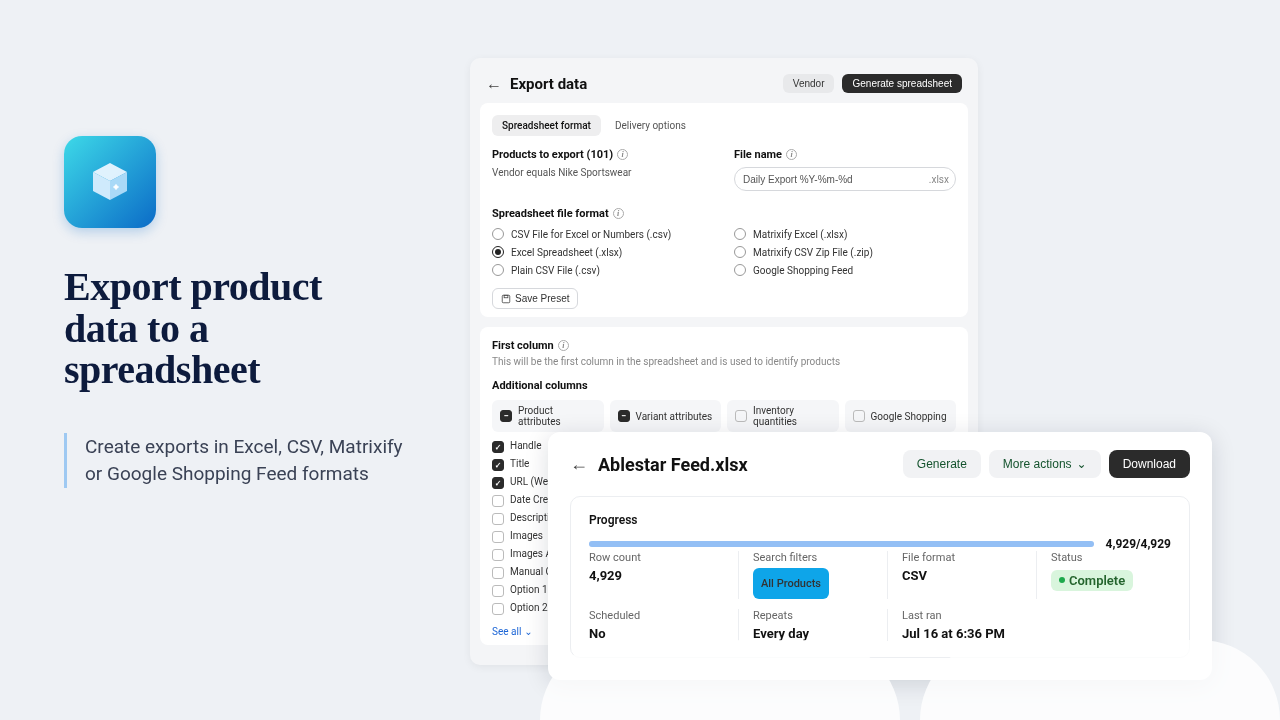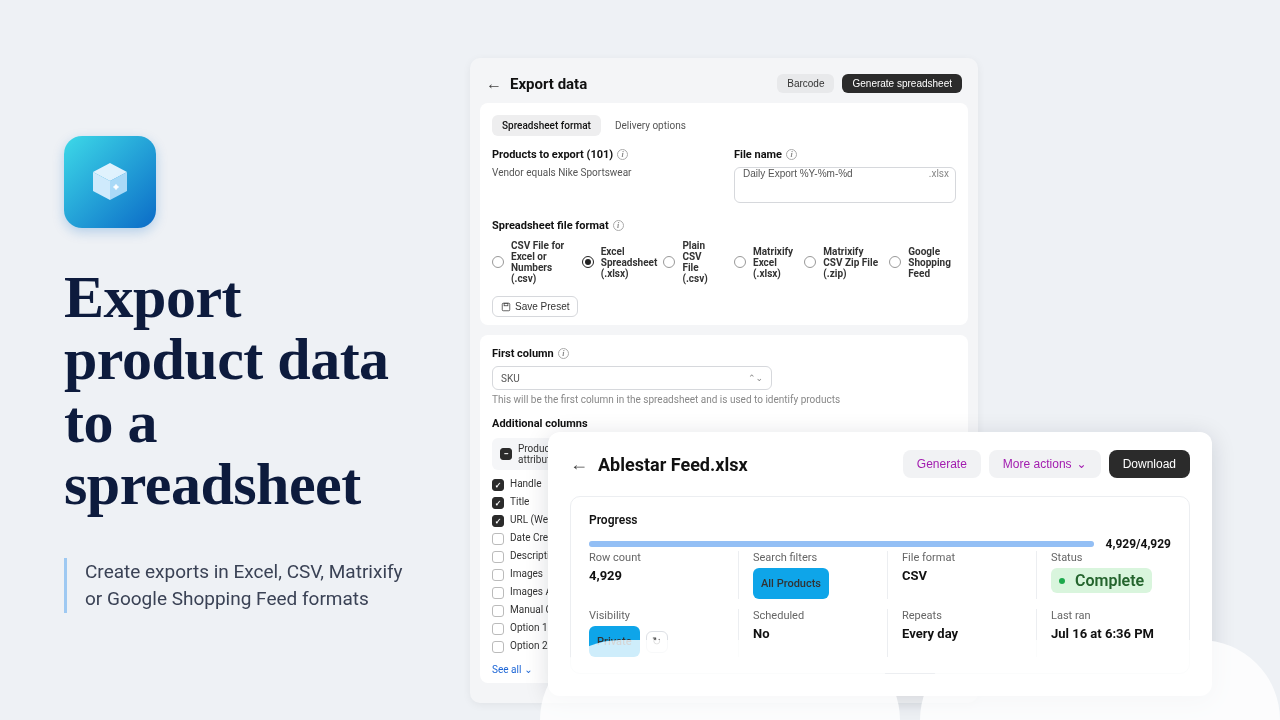--- a/index.html
+++ b/index.html
@@ -19,21 +19,21 @@
   background: linear-gradient(135deg, #3dd9e8, #0b6bc7);
   display:flex; align-items:center; justify-content:center;
   margin-bottom: 38px;
   box-shadow: 0 4px 12px rgba(11,107,199,.25);
 }
 .app-icon svg { width: 50px; height: 50px; }
 .promo h1 {
   font-family: Georgia, "Times New Roman", serif;
   font-weight: 900;
   color: #0d1b3d;
-  font-size: 60px;
+  font-size: 40px;
   line-height: 1.04;
   letter-spacing: -.5px;
 }
 .promo-sub {
   margin-top: 42px;
   border-left: 3px solid #9ec9f2;
   padding-left: 18px;
   font-size: 19px;
   line-height: 1.45;
   color: #3a4255;
@@ -73,30 +73,30 @@
 .lbl { font-size:11px; font-weight:700; color:#111; display:flex; align-items:center; gap:4px; }
 .info-i {
   display:inline-flex; width:11px; height:11px; border:1px solid #aaa;
   border-radius:50%; align-items:center; justify-content:center;
   font-size:8px; color:#888; font-family:serif; font-style:italic;
 }
 .filter-chip { font-size:10px; color:#555; margin-top:6px; }
 
 .input-wrap {
   margin-top:6px;
-  display:flex; align-items:flex-start;
-  border:1px solid #d6d8dc; border-radius:6px; background:#fff;
-  padding:0 6px 0 8px; height:36px;
+  display:flex; align-items:center;
+  border:1px solid #d6d8dc; border-radius:12px; background:#fff;
+  padding:0 6px 0 8px; height:24px;
 }
 .input-wrap input { border:none; outline:none; font-size:10px; flex:1; color:#555; background:transparent; }
 .ext { font-size:10px; color:#888; }
 
 .fmt-lbl { margin-top:16px; }
 .fmt-grid { display:flex; gap:20px; margin-top:8px; }
-.fmt-col { flex:1; display:flex; gap:6px;font-weight:bold; }
+.fmt-col { flex:1; display:flex; flex-direction:column; gap:6px; }
 .radio-o { display:flex; align-items:center; gap:7px; font-size:10px; color:#333; cursor:pointer; }
 .radio-c {
   width:12px; height:12px; border-radius:50%;
   border:1px solid #999; display:inline-block; position:relative; flex-shrink:0;
 }
 .radio-c.sel { border-color:#222; }
 .radio-c.sel::after {
   content:''; position:absolute; inset:2px;
   background:#222; border-radius:50%;
 }
@@ -153,21 +153,21 @@
   border-radius:12px;
   box-shadow:0 4px 24px rgba(10,20,40,.14);
   padding:18px 22px 22px;
 }
 .fc-head { display:flex; align-items:center; gap:10px; margin-bottom:18px; }
 .fc-back { font-size:18px; color:#444; cursor:pointer; }
 .fc-title { font-weight:700; font-size:18px; color:#111; flex:1; }
 .fc-act { display:flex; gap:8px; }
 .btn-light {
   background:#f1f2f4; border:none; border-radius:8px;
-  padding:7px 14px; font-size:12px; color:#a21caf; cursor:pointer;
+  padding:7px 14px; font-size:12px; color:#14532d; cursor:pointer;
 }
 .btn-more { display:flex; align-items:flex-start; gap:5px; }
 .btn-dark {
   background:#2b2b2b; color:#fff; border:none; border-radius:8px;
   padding:7px 14px; font-size:12px; cursor:pointer;
 }
 .fc-body { border:1px solid #eceef1; border-radius:10px; padding:16px 18px; }
 .prog-lbl { font-size:12px; font-weight:600; color:#111; margin-bottom:10px; }
 .prog-row { display:flex; align-items:center; gap:12px; }
 .prog-bar { flex:1; height:6px; border-radius:4px; background:#eceef1; position:relative; }
@@ -177,23 +177,23 @@
 .metric-grid { display:grid; grid-template-columns:repeat(4,1fr); gap:10px 14px; }
 .metric { border-left:1px solid #eceef1; padding-left:14px; }
 .metric:first-child, .metric:nth-child(5) { border-left:none; padding-left:0; }
 .m-lbl { font-size:11px; color:#666; margin-bottom:4px; }
 .m-val { font-size:13px; font-weight:700; color:#111; }
 .chip-light {
   display:inline-block; background:#0ea5e9;
   padding:9px 8px; border-radius:6px; font-size:11px; color:#333; font-weight:500;
 }
 .chip-green {
-  display:inline-flex; align-items:center; gap:10px;
+  display:inline-flex; align-items:center; gap:4px;
   background:#d9f5dd; padding:3px 8px;
-  border-radius:6px; font-size:16px; color:#24642d; font-weight:600;
+  border-radius:6px; font-size:13px; color:#24642d; font-weight:600;
 }
 .dot-g { width:6px; height:6px; border-radius:50%; background:#1da94c; }
 .priv-row { display:flex; align-items:center; gap:6px; }
 .sync-btn {
   width:22px; height:22px; border:1px solid #dde0e5;
   border-radius:6px; display:flex; align-items:center; justify-content:center;
   font-size:11px; color:#555; cursor:pointer;
 }
 
 
@@ -215,21 +215,21 @@
     </svg>
   </div>
   <h1>Export product data to a spreadsheet</h1>
   <div class="promo-sub">Create exports in Excel, CSV, Matrixify or Google Shopping Feed formats</div>
 </div>
 
 <div class="export-card">
   <div class="ec-head">
     <span class="back-arrow">←</span>
     <div class="ec-title">Export data</div>
-    <button class="btn-hist">Barcode</button>
+    <button class="btn-hist">Vendor</button>
     <button class="btn-gen">Generate spreadsheet</button>
   </div>
 
   <div class="ec-body">
     <div class="tabs">
       <div class="tab active">Spreadsheet format</div>
       <div class="tab">Delivery options</div>
     </div>
 
     <div class="row2">
@@ -295,24 +295,20 @@
           </svg>
         <span>Save Preset</span>
       </button>
     </div>
   </div>
 
   <div class="ec-body">
     <div class="lbl">
       <span>First column</span>
       <span class="info-i">i</span>
-    </div>
-    <div class="select-wrap">
-      <span>SKU</span>
-      <span class="caret">⌃⌄</span>
     </div>
     <div class="helper">This will be the first column in the spreadsheet and is used to identify products</div>
 
     <div class="lbl addcols-lbl">Additional columns</div>
 
     <div class="groups">
       <div class="group-chip">
           <span class="cb indet"></span>
           <span>Product attributes</span>
         </div>
@@ -438,29 +434,20 @@
         <div class="m-val">CSV</div>
       </div>
       <div class="metric">
         <div class="m-lbl">Status</div>
         <div><span class="chip-green">
               <span class="dot-g"></span>
               <span>Complete</span>
             </span></div>
       </div>
       <div class="metric">
-        <div class="m-lbl">Visibility</div>
-        <div class="priv-row">
-          <span class="chip-light">Private</span>
-          <span class="sync-btn">
-              <span>↻</span>
-            </span>
-        </div>
-      </div>
-      <div class="metric">
         <div class="m-lbl">Scheduled</div>
         <div class="m-val">No</div>
       </div>
       <div class="metric">
         <div class="m-lbl">Repeats</div>
         <div class="m-val">Every day</div>
       </div>
       <div class="metric">
         <div class="m-lbl">Last ran</div>
         <div class="m-val">Jul 16 at 6:36 PM</div>

